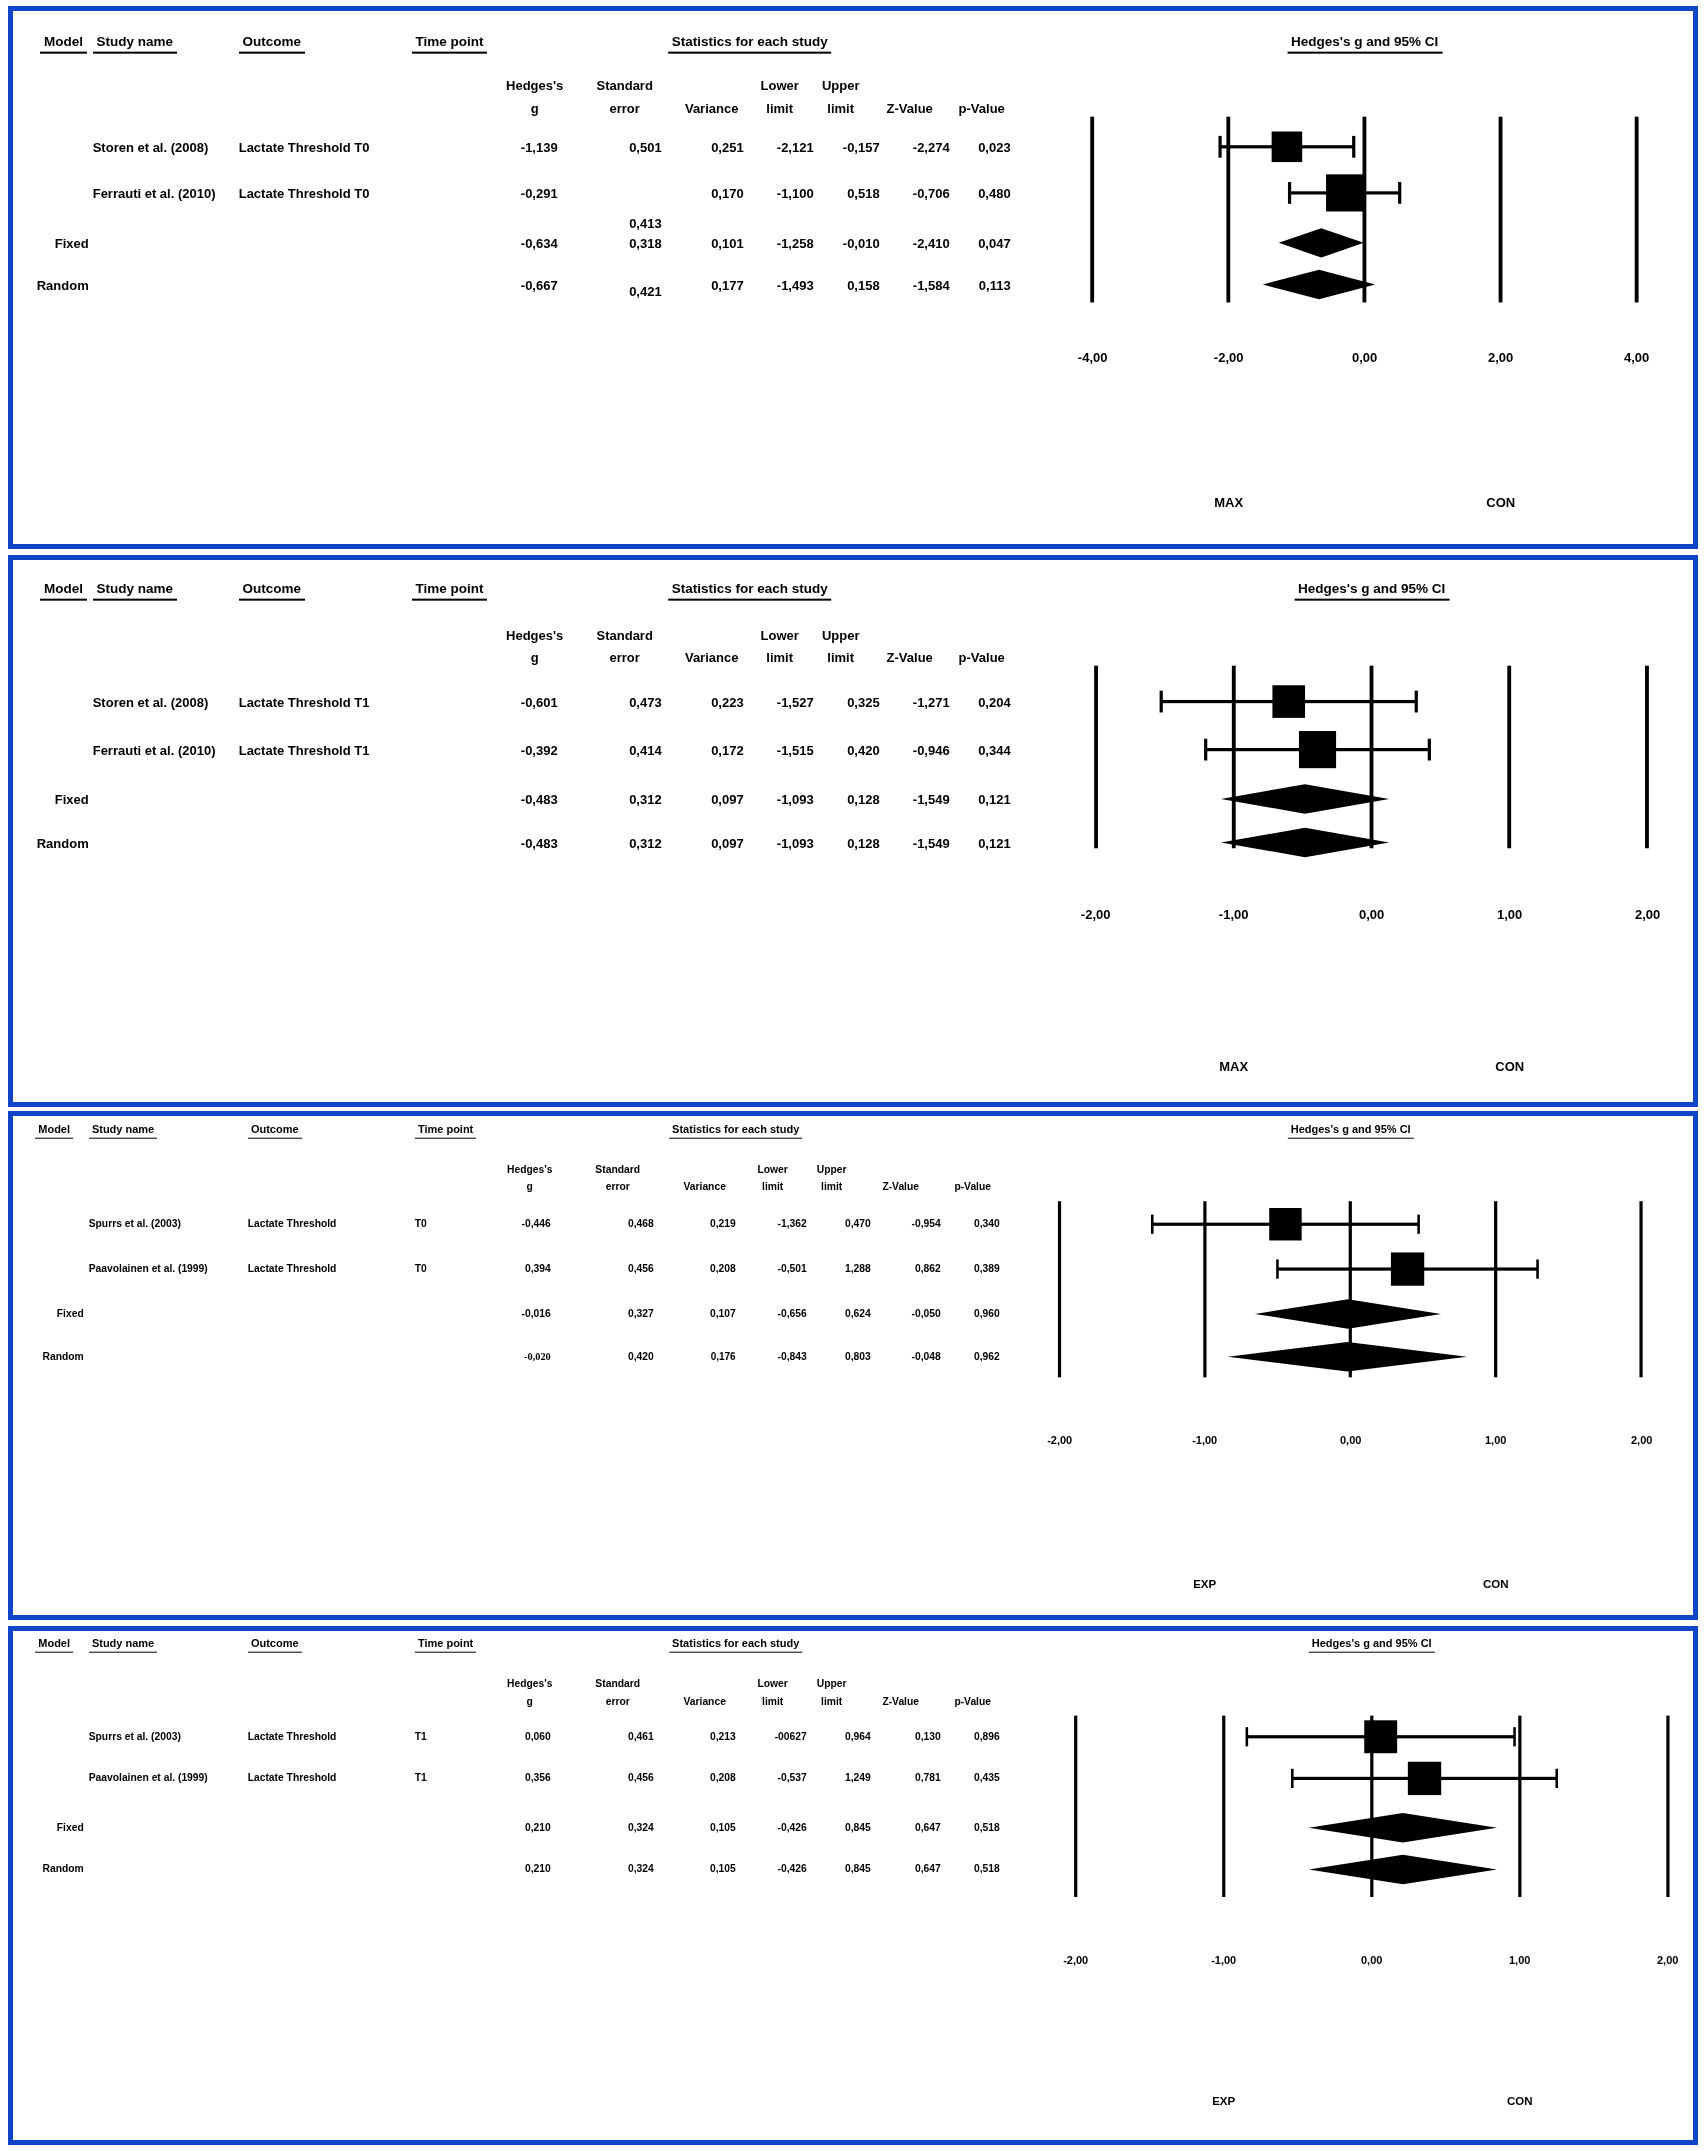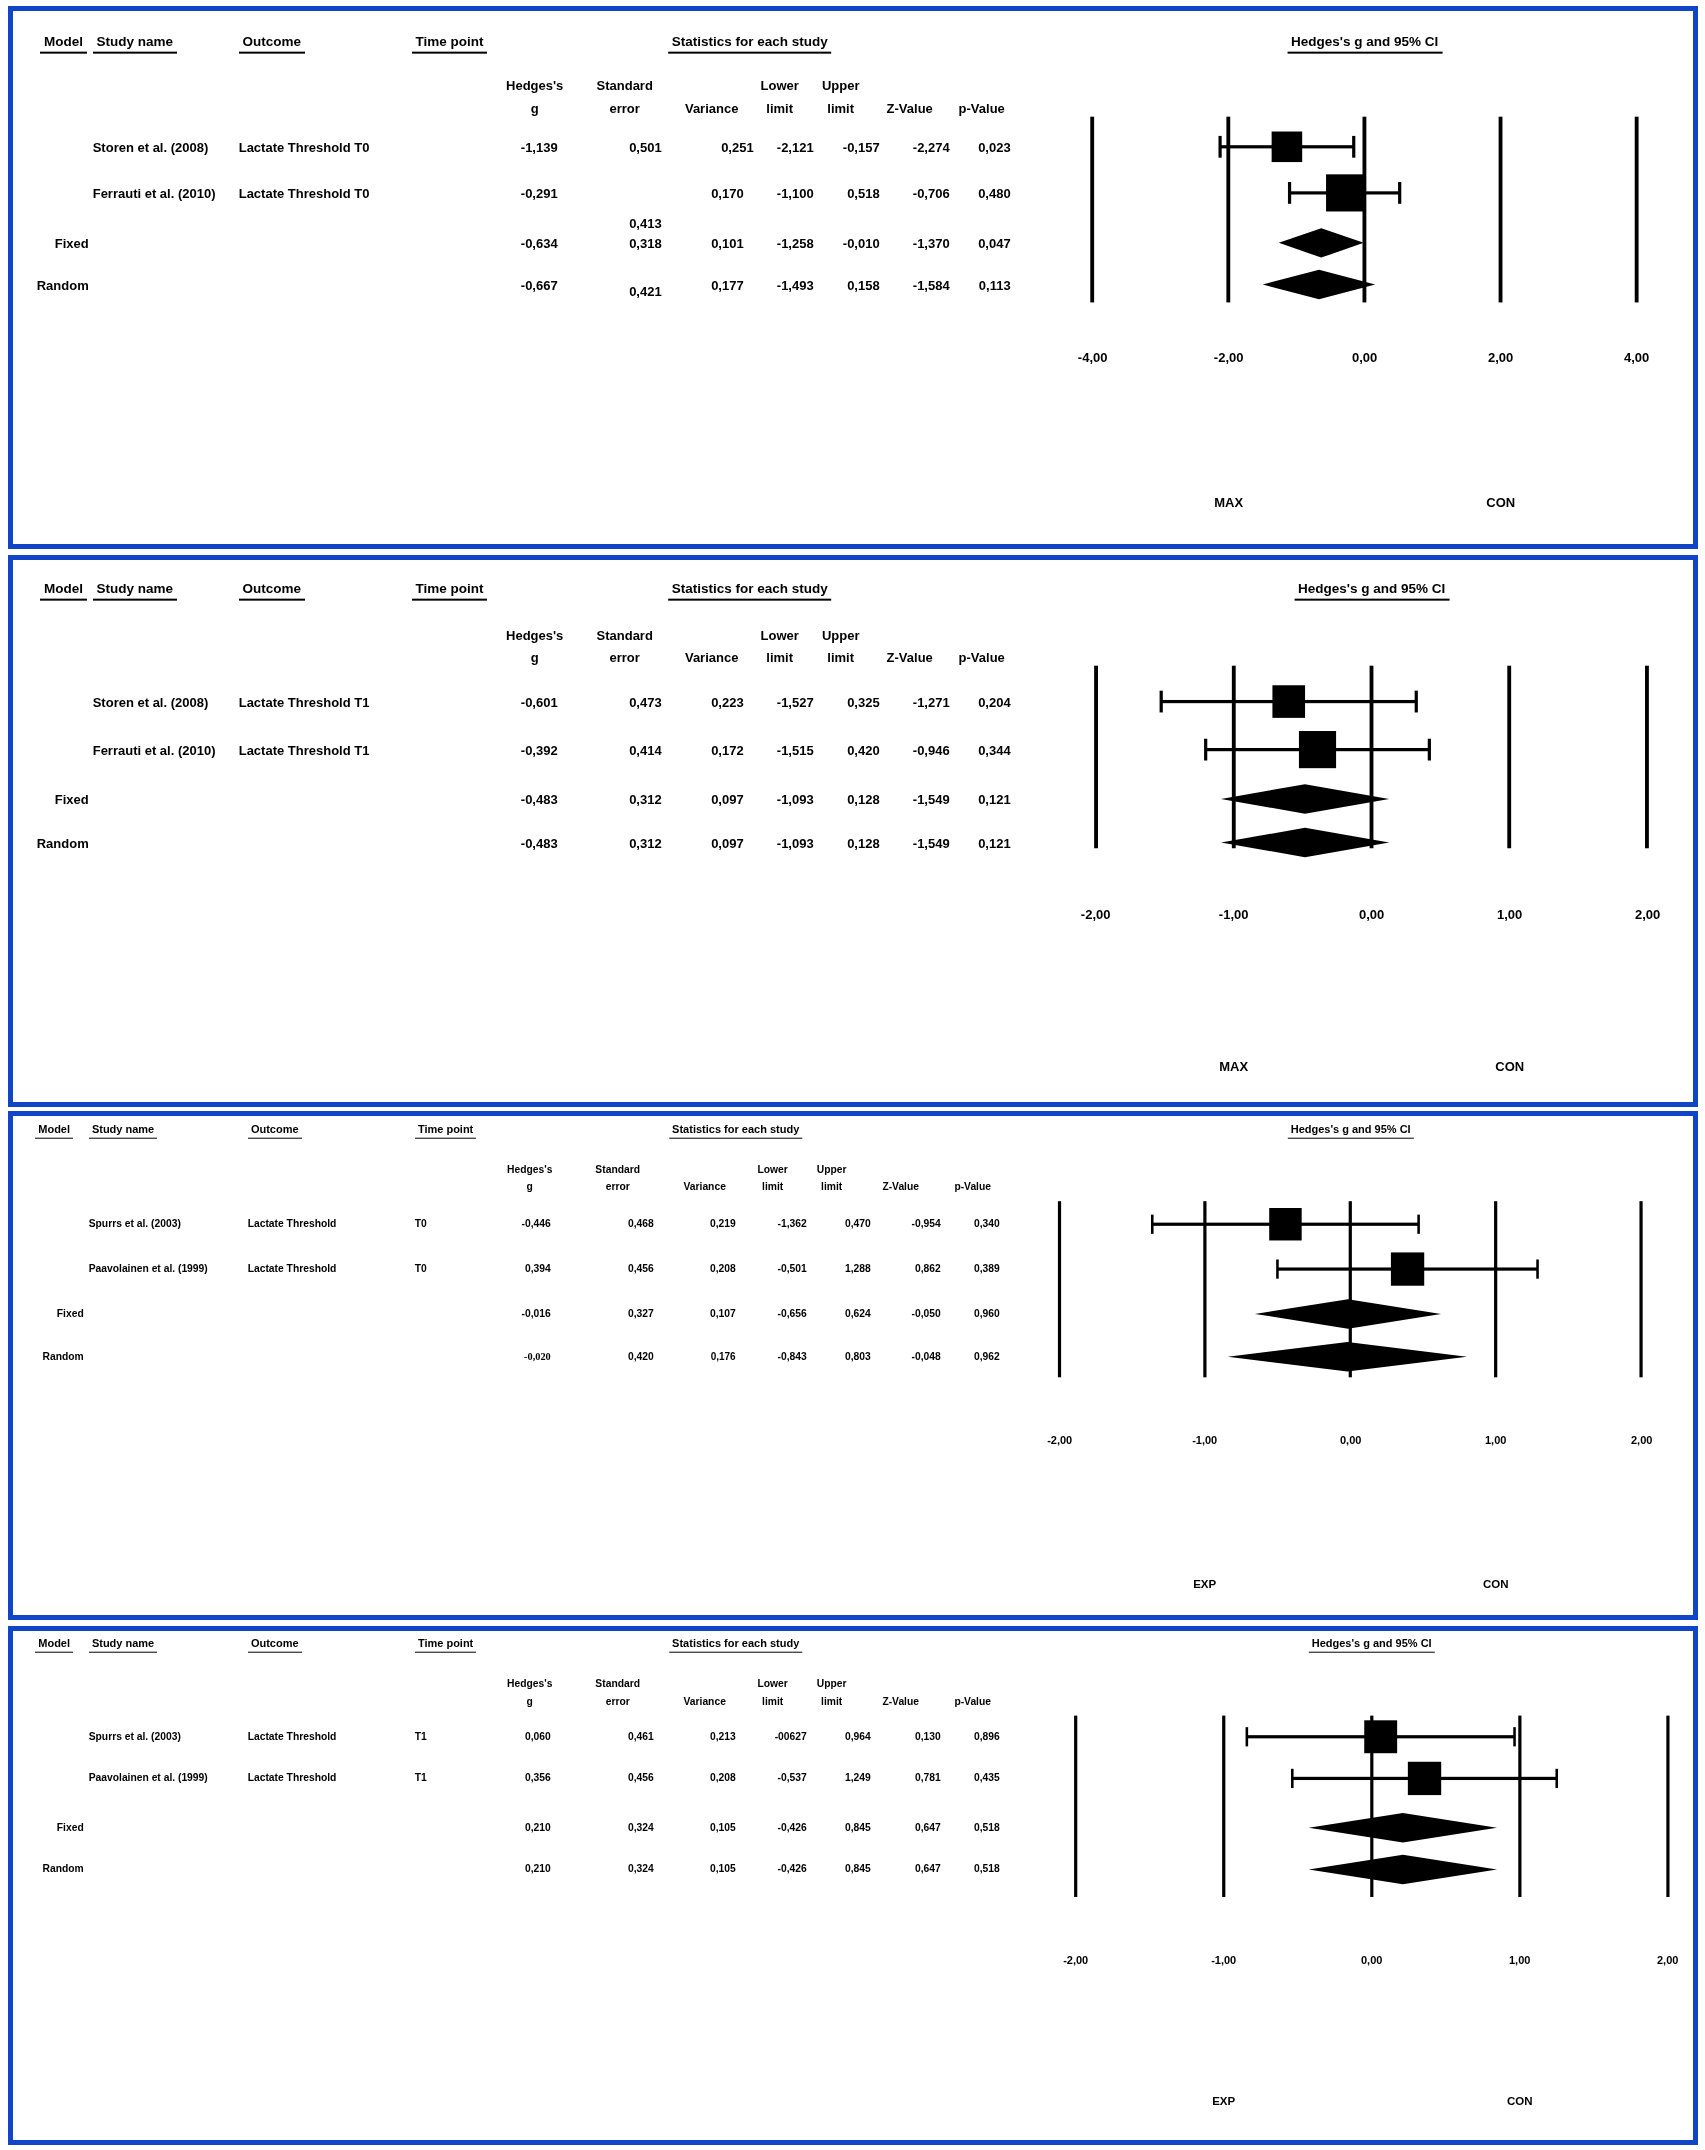--- a/index.html
+++ b/index.html
@@ -31,41 +31,41 @@
       <div class="t" style="left: 767px; top: 74px; font-size: 13px; transform: translate(-50%, -50%);">Lower</div>
       <div class="t" style="left: 767px; top: 97px; font-size: 13px; transform: translate(-50%, -50%);">limit</div>
       <div class="t" style="left: 828px; top: 74px; font-size: 13px; transform: translate(-50%, -50%);">Upper</div>
       <div class="t" style="left: 828px; top: 97px; font-size: 13px; transform: translate(-50%, -50%);">limit</div>
       <div class="t" style="left: 897px; top: 97px; font-size: 13px; transform: translate(-50%, -50%);">Z-Value</div>
       <div class="t" style="left: 969px; top: 97px; font-size: 13px; transform: translate(-50%, -50%);">p-Value</div>
       <div class="t" style="left: 80px; top: 136px; font-size: 13px; transform: translate(0px, -50%);">Storen et al. (2008)</div>
       <div class="t" style="left: 226px; top: 136px; font-size: 13px; transform: translate(0px, -50%);">Lactate Threshold T0</div>
       <div class="t" style="left: 545px; top: 136px; font-size: 13px; transform: translate(-100%, -50%);">-1,139</div>
       <div class="t" style="left: 649px; top: 136px; font-size: 13px; transform: translate(-100%, -50%);">0,501</div>
-      <div class="t" style="left: 731px; top: 136px; font-size: 13px; transform: translate(-100%, -50%); margin-left: 10px;">0,251</div>
+      <div class="t" style="left: 731px; top: 136px; font-size: 13px; transform: translate(-100%, -50%);">0,251</div>
       <div class="t" style="left: 801px; top: 136px; font-size: 13px; transform: translate(-100%, -50%);">-2,121</div>
       <div class="t" style="left: 867px; top: 136px; font-size: 13px; transform: translate(-100%, -50%);">-0,157</div>
       <div class="t" style="left: 937px; top: 136px; font-size: 13px; transform: translate(-100%, -50%);">-2,274</div>
       <div class="t" style="left: 998px; top: 136px; font-size: 13px; transform: translate(-100%, -50%);">0,023</div>
       <div class="t" style="left: 80px; top: 182px; font-size: 13px; transform: translate(0px, -50%);">Ferrauti et al. (2010)</div>
       <div class="t" style="left: 226px; top: 182px; font-size: 13px; transform: translate(0px, -50%);">Lactate Threshold T0</div>
       <div class="t" style="left: 545px; top: 182px; font-size: 13px; transform: translate(-100%, -50%);">-0,291</div>
       <div class="t" style="left: 649px; top: 182px; font-size: 13px; transform: translate(-100%, -50%); margin-top: 30px;">0,413</div>
       <div class="t" style="left: 731px; top: 182px; font-size: 13px; transform: translate(-100%, -50%);">0,170</div>
       <div class="t" style="left: 801px; top: 182px; font-size: 13px; transform: translate(-100%, -50%);">-1,100</div>
       <div class="t" style="left: 867px; top: 182px; font-size: 13px; transform: translate(-100%, -50%);">0,518</div>
       <div class="t" style="left: 937px; top: 182px; font-size: 13px; transform: translate(-100%, -50%);">-0,706</div>
       <div class="t" style="left: 998px; top: 182px; font-size: 13px; transform: translate(-100%, -50%);">0,480</div>
       <div class="t" style="left: 76px; top: 232px; font-size: 13px; transform: translate(-100%, -50%);">Fixed</div>
       <div class="t" style="left: 545px; top: 232px; font-size: 13px; transform: translate(-100%, -50%);">-0,634</div>
       <div class="t" style="left: 649px; top: 232px; font-size: 13px; transform: translate(-100%, -50%);">0,318</div>
       <div class="t" style="left: 731px; top: 232px; font-size: 13px; transform: translate(-100%, -50%);">0,101</div>
       <div class="t" style="left: 801px; top: 232px; font-size: 13px; transform: translate(-100%, -50%);">-1,258</div>
       <div class="t" style="left: 867px; top: 232px; font-size: 13px; transform: translate(-100%, -50%);">-0,010</div>
-      <div class="t" style="left: 937px; top: 232px; font-size: 13px; transform: translate(-100%, -50%);">-1,370</div>
+      <div class="t" style="left: 937px; top: 232px; font-size: 13px; transform: translate(-100%, -50%);">-2,410</div>
       <div class="t" style="left: 998px; top: 232px; font-size: 13px; transform: translate(-100%, -50%);">0,047</div>
       <div class="t" style="left: 76px; top: 274px; font-size: 13px; transform: translate(-100%, -50%);">Random</div>
       <div class="t" style="left: 545px; top: 274px; font-size: 13px; transform: translate(-100%, -50%);">-0,667</div>
       <div class="t" style="left: 649px; top: 280px; font-size: 13px; transform: translate(-100%, -50%);">0,421</div>
       <div class="t" style="left: 731px; top: 274px; font-size: 13px; transform: translate(-100%, -50%);">0,177</div>
       <div class="t" style="left: 801px; top: 274px; font-size: 13px; transform: translate(-100%, -50%);">-1,493</div>
       <div class="t" style="left: 867px; top: 274px; font-size: 13px; transform: translate(-100%, -50%);">0,158</div>
       <div class="t" style="left: 937px; top: 274px; font-size: 13px; transform: translate(-100%, -50%);">-1,584</div>
       <div class="t" style="left: 998px; top: 274px; font-size: 13px; transform: translate(-100%, -50%);">0,113</div>
       <svg class="plot" width="1678" height="531" viewBox="0 0 2618 829">

